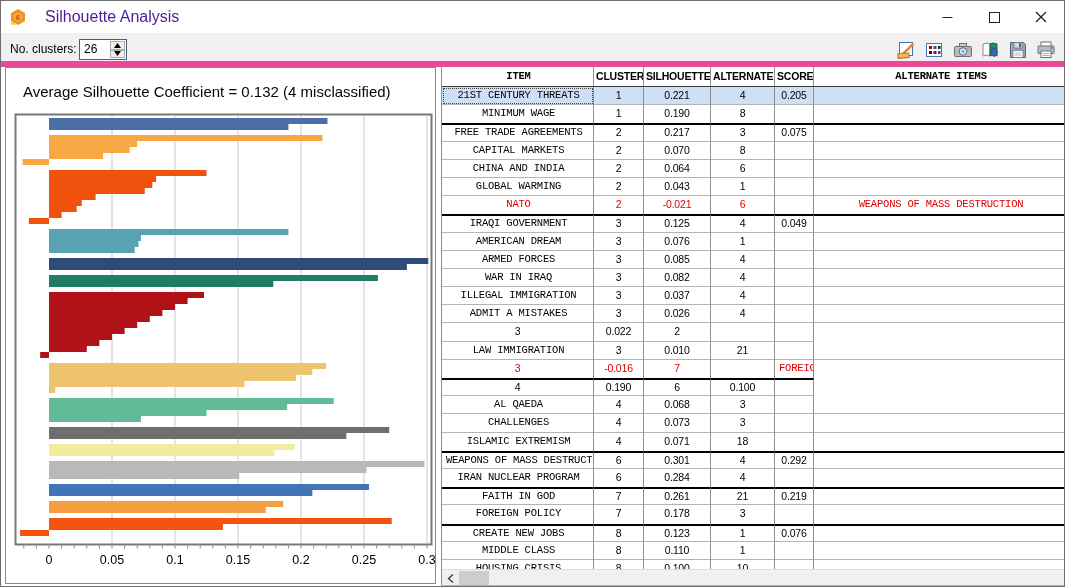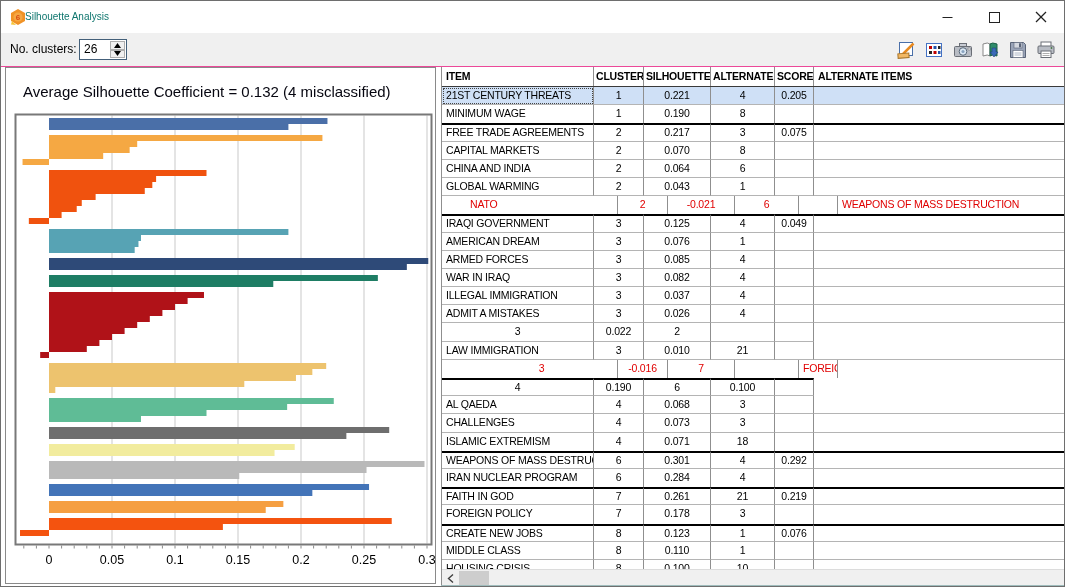--- a/index.html
+++ b/index.html
@@ -5,47 +5,47 @@
   html,body{margin:0;padding:0;background:#cfcfcf;}
   *{box-sizing:border-box;}
   #window{
     position:relative;width:1065px;height:587px;background:#ffffff;
     font-family:"Liberation Sans",sans-serif;overflow:hidden;
     border:1px solid #6e6e6e;
   }
   
   #titlebar{position:absolute;left:0;top:0;width:100%;height:32px;background:#ffffff;}
   #app-icon{position:absolute;left:8px;top:7px;width:18px;height:18px;}
-  #title-text{position:absolute;left:24px;top:0;height:32px;line-height:32px;font-size:10px;color:#0f766e;}
+  #title-text{position:absolute;left:44px;top:0;height:32px;line-height:32px;font-size:16px;color:#4c1d95;}
   .winbtn{position:absolute;top:0;width:46px;height:32px;display:flex;align-items:center;justify-content:center;}
   #btn-min{right:94px;} #btn-max{right:47px;} #btn-close{right:0;}
   
-  #toolbar{position:absolute;left:0;top:32px;width:100%;height:34px;background:#f0f0f0;border-bottom:1px solid #ec4899;}
+  #toolbar{position:absolute;left:0;top:32px;width:100%;height:34px;background:#f0f0f0;border-bottom:6px solid #ec4899;}
   #clusters-label{position:absolute;left:9px;top:0;height:33px;line-height:33px;font-size:12px;color:#000;}
   #spinner{position:absolute;left:78px;top:6px;width:48px;height:21px;background:#fff;border:1px solid #44607a;}
   #spinner-value{position:absolute;left:4px;top:0;height:19px;line-height:19px;font-size:12px;color:#000;}
   #spin-btns{position:absolute;right:1px;top:1px;width:15px;height:17px;display:flex;flex-direction:column;}
   .spin{flex:1;background:#f0f0f0;border:1px solid #aeaeae;display:flex;align-items:center;justify-content:center;font-size:5px;color:#000;line-height:0;}
   .tb-icon{position:absolute;top:7px;width:20px;height:20px;}
   
   #chart-panel{position:absolute;left:4px;top:66px;width:431px;height:517px;background:#fff;border:1px solid #8a8a8a;}
   #chart-title{position:absolute;left:17px;top:15px;font-size:15px;color:#060610;white-space:nowrap;text-align:right;}
   #chart-svg{position:absolute;left:0;top:0;}
   
   #table-panel{position:absolute;left:440px;top:66px;width:625px;height:518px;background:#fff;border-left:1px solid #8f8f8f;font-size:10.5px;letter-spacing:-0.2px;overflow:hidden;}
   .trow{display:grid;grid-template-columns:152px 50px 67px 64px 39px 253px;height:18.2px;}
   #thead{height:20px;font-weight:bold;border-bottom:1px solid #3a3a3a;}
   #thead .tcell{height:19px;line-height:19px;}
   .tcell{border-right:1px solid #8f8f8f;height:18.2px;line-height:17px;white-space:nowrap;overflow:hidden;padding:0 2px;}
-  .tcell.left{text-align:left;padding-left:4px;}
+  .tcell.left{text-align:center;padding-left:4px;font-family:Liberation Mono, monospace;}
   .tcell.center{text-align:center;}
   .tbody-row .tcell{border-bottom:1px solid #b4b4b4;}
   .tbody-row.nb .tcell{border-bottom:none;}
   .tbody-row.cluster-start .tcell{border-top:2px solid #000;line-height:15px;}
-  .tbody-row.red{color:#e00000;margin-left:24px;}
+  .tbody-row.red{color:#e00000;}
   .tbody-row.selected .tcell{background:#cfe0f6;}
   .tbody-row.selected .tcell.focus{outline:1px dotted #444;outline-offset:-2px;}
   
   #hscroll{position:absolute;left:0;top:502px;width:625px;height:16px;background:#f0f0f0;border-top:1px solid #dcdcdc;}
   #hscroll-left{position:absolute;left:0;top:0;width:17px;height:16px;display:flex;align-items:center;justify-content:center;}
   #hscroll-thumb{position:absolute;left:17px;top:1px;width:30px;height:14px;background:#cdcdcd;}
   
   #sliver{position:absolute;left:440px;top:584px;width:625px;height:3px;background:#e8e8e8;border-top:1px solid #9fbcbc;}
   #sliver-teal{position:absolute;left:302px;top:0;width:301px;height:3px;background:#1d4f53;}
   #sliver-gray{position:absolute;left:606px;top:0;width:14px;height:3px;background:#b4b5b8;}

